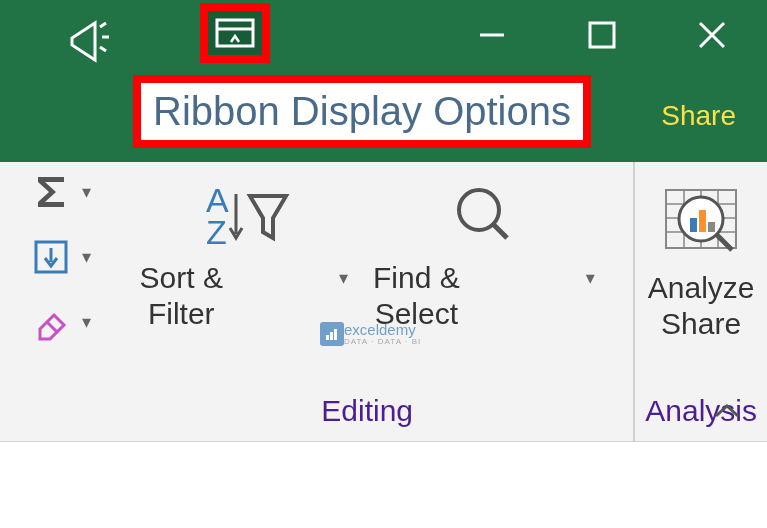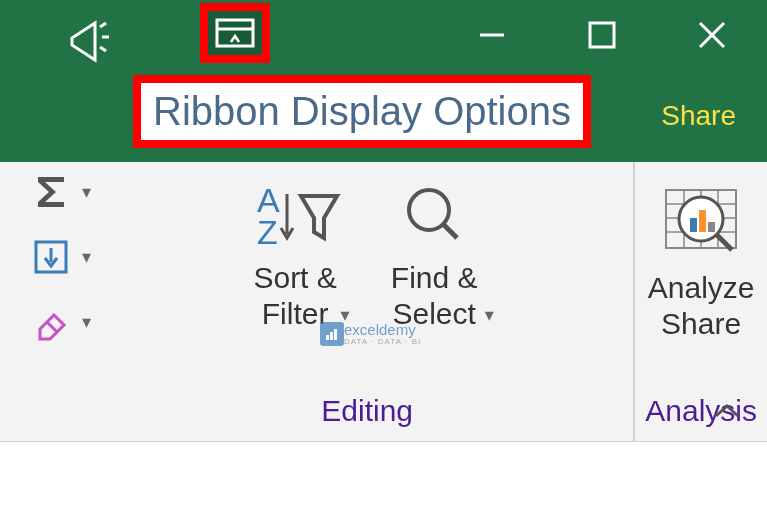--- a/index.html
+++ b/index.html
@@ -117,22 +117,21 @@
       padding-top: 5px;
     }
     .big-btn-label {
       font-size: 30px;
       color: #333;
       text-align: center;
       line-height: 1.2;
       margin-top: 8px;
       display: flex;
       align-items: center;
-      gap: 7px;
-      flex-direction: column;
+      gap: 16px;
     }
     .dropdown-caret {
       font-size: 18px;
       color: #666;
     }
     .collapse-caret {
       position: absolute;
       right: 25px;
       bottom: 15px;
       color: #555;

